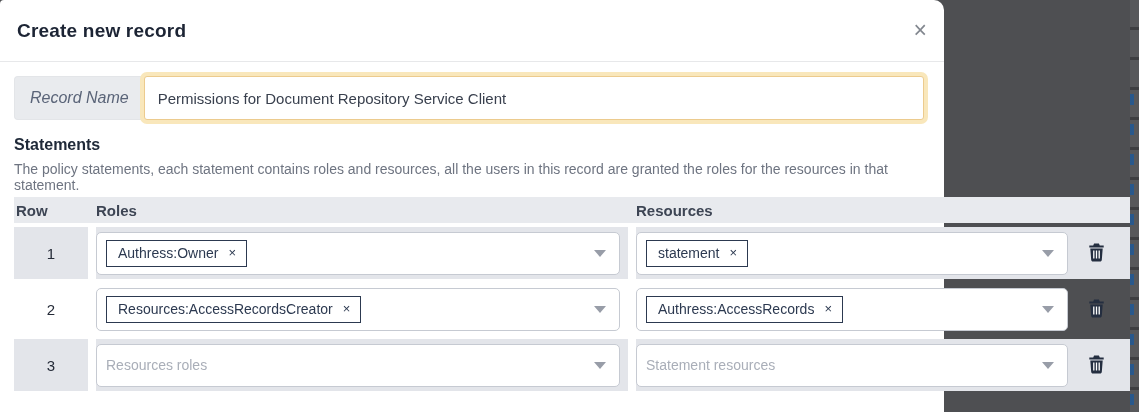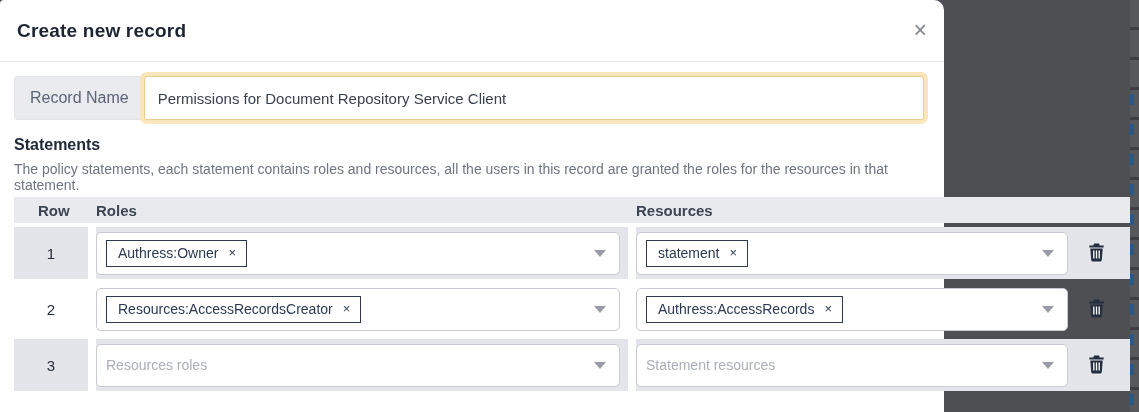--- a/index.html
+++ b/index.html
@@ -46,20 +46,21 @@
 
   
   .input-group { display: flex; height: 44px; margin: 0 16px 0 14px; }
   .ig-label {
     display: flex; align-items: center;
     background: #e9ebee; color: #5a6478;
     font-size: 16px; padding: 0 15px;
     border: 1px solid #e3e5e8; border-right: none;
     border-radius: 4px 0 0 4px;
     white-space: nowrap;
+    font-style: italic;
   }
   .ig-input {
     flex: 1; min-width: 0;
     border: 1px solid #eccb8e;
     box-shadow: 0 0 0 4px #f9e7bb;
     border-radius: 3px;
     padding: 8px 13px;
     font-size: 15px; color: #39404e;
     font-family: inherit;
     outline: none;
@@ -79,21 +80,21 @@
   col.c-row { width: 82px; }
   col.c-roles { width: 540px; }
   col.c-res { width: 440px; }
   col.c-trash { width: 54px; }
 
   th {
     background: #e8eaee; background-clip: padding-box;
     height: 26px; font-size: 15px; font-weight: 700; color: #3d4554;
     text-align: left; vertical-align: middle;
   }
-  th.h-row { padding-left: 24px; }
+  th.h-row { padding-left: 2px; }
 
   tbody td { height: 52px; vertical-align: middle; background-clip: padding-box; }
   tr.striped td { background-color: #e3e5ea; }
   td.gap-r { border-right: 8px solid transparent; }
   td.row-num { text-align: center; font-size: 15px; color: #252b38; }
   td.sel-roles { padding-right: 8px; }
   td.sel-res { padding-right: 8px; }
   td.trash-cell { text-align: center; padding-right: 14px; }
 
   .select-box {

